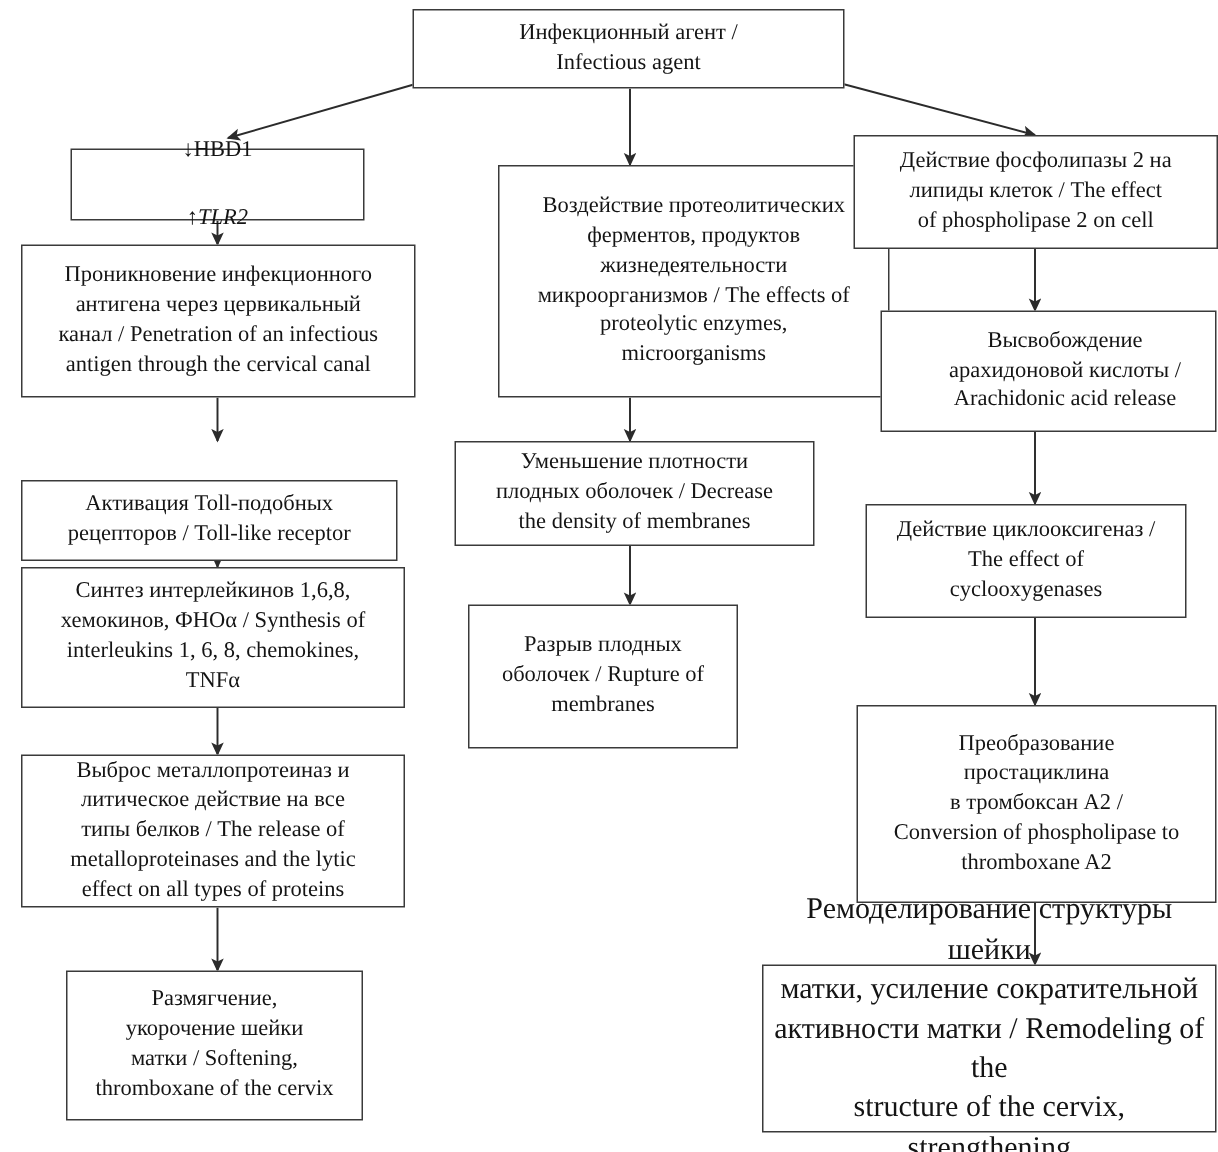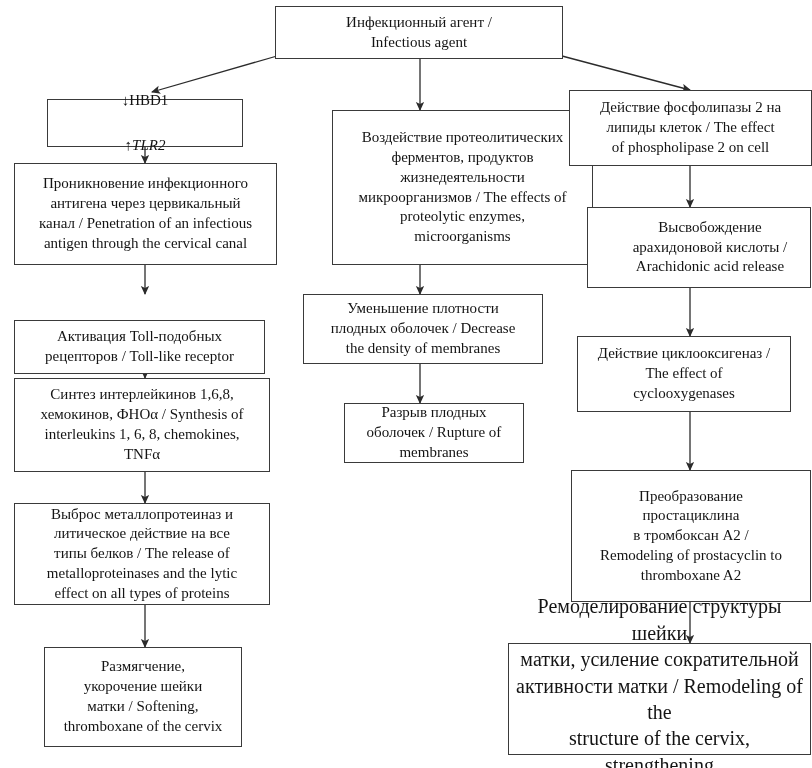--- a/index.html
+++ b/index.html
@@ -107,40 +107,40 @@
 ферментов, продуктов
 жизнедеятельности
 микроорганизмов / The effects of
 proteolytic enzymes,
 microorganisms</div>
 
   <div class="node" style="left:303px;top:294px;width:240px;height:70px;">Уменьшение плотности
 плодных оболочек / Decrease
 the density of membranes</div>
 
-  <div class="node" style="left:344px;top:403px;width:180px;height:60px;">Разрыв плодных
+  <div class="node" style="left:312px;top:403px;width:180px;height:96px;">Разрыв плодных
 оболочек / Rupture of
 membranes</div>
 
   <div class="node" style="left:569px;top:90px;width:243px;height:76px;">Действие фосфолипазы 2 на
 липиды клеток / The effect
 of phospholipase 2 on cell</div>
 
   <div class="node" style="left:587px;top:207px;width:224px;height:81px;padding-left:28px;">Высвобождение
 арахидоновой кислоты /
 Arachidonic acid release</div>
 
   <div class="node" style="left:577px;top:336px;width:214px;height:76px;">Действие циклооксигеназ /
 The effect of
 cyclooxygenases</div>
 
   <div class="node" style="left:571px;top:470px;width:240px;height:132px;">Преобразование
 простациклина
 в тромбоксан A2 /
-Remodeling of prostacyclin to
+Conversion of phospholipase to
 thromboxane A2</div>
 
   <div class="node small" style="left:508px;top:643px;width:303px;height:112px;">Ремоделирование структуры шейки
 матки, усиление сократительной
 активности матки / Remodeling of the
 structure of the cervix, strengthening
 the contractile activity of the uterus</div>
 
 </div>
 

